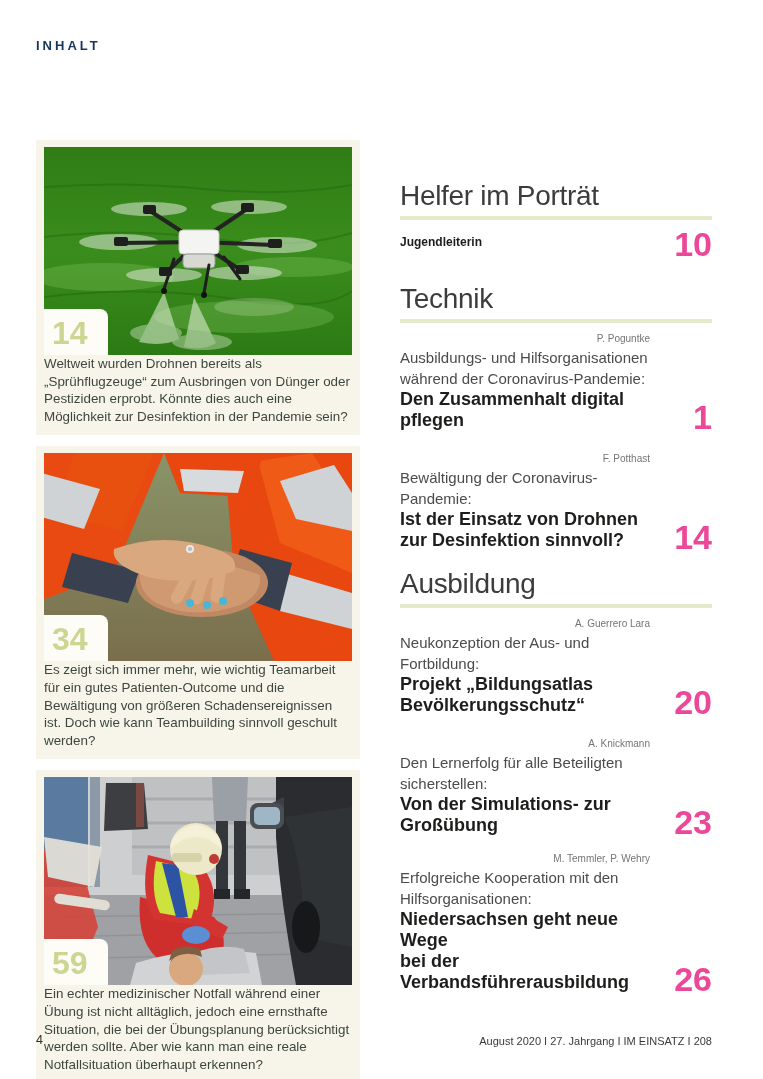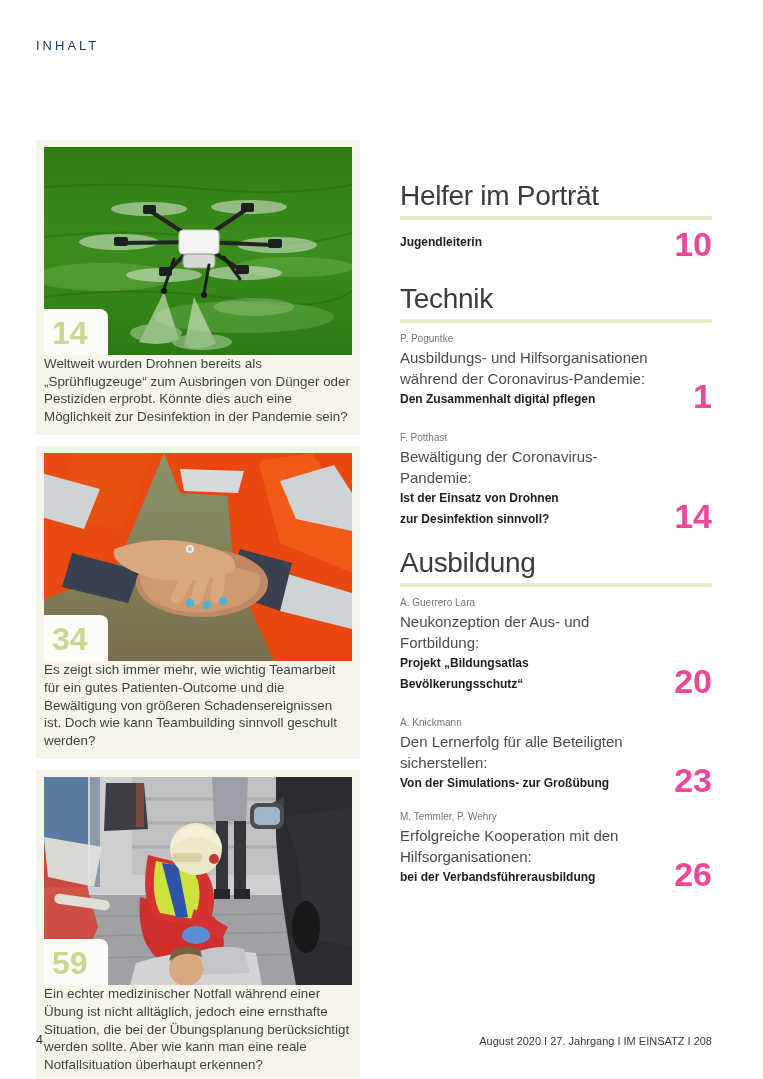--- a/index.html
+++ b/index.html
@@ -4,21 +4,21 @@
 <style>
   * { margin:0; padding:0; box-sizing:border-box; }
   html,body { background:#ffffff; }
   body { font-family:"Liberation Sans", sans-serif; }
   .page {
     position:relative; width:763px; height:1079px; background:#ffffff;
     overflow:hidden; margin:0 auto;
   }
   .inhalt {
     position:absolute; left:36px; top:38px;
-    font-size:13px; font-weight:400; letter-spacing:3px; color:#17365c;
+    font-size:13px; font-weight:700; letter-spacing:3px; color:#17365c;
   }
   
   .left-col { position:absolute; left:36px; top:140px; width:324px; }
   .feature {
     background:#f7f5ea; padding:7px 8px 10px 8px; margin-bottom:11px;
   }
   .photo {
     position:relative; width:308px; height:208px; overflow:hidden; background:#777;
   }
   .photo svg { display:block; width:308px; height:208px; }
@@ -37,23 +37,23 @@
   .right-col { position:absolute; left:400px; top:170px; width:312px; }
   .section-title {
     font-size:28px; font-weight:400; color:#3c3c3b; line-height:34px; letter-spacing:-0.3px;
   }
   .section-rule { height:4px; background:#e7e9cb; margin-top:3px; }
   .sec-helfer { margin-top:9px; }
   .sec-technik { margin-top:29px; }
   .sec-ausbildung { margin-top:16px; }
   .entry { position:relative; margin-top:15px; padding-right:62px; }
   .entry.first { margin-top:10px; }
-  .authors { font-size:10px; color:#757572; margin-bottom:3px; }
+  .authors { font-size:10px; color:#757572; margin-bottom:3px;text-align:right; }
   .t-line { font-size:15px; line-height:21px; color:#4b4b49; }
-  .b-line { font-size:12px; line-height:21px; color:#1d1d1b; font-weight:700; }
+  .b-line { font-size:18px; line-height:21px; color:#1d1d1b; font-weight:700; }
   .pnum {
     position:absolute; right:0; bottom:-3px;
     font-size:34px; font-weight:700; color:#ec4899; line-height:1;
   }
   .entry-solo { position:relative; margin-top:12px; padding-right:62px; }
   .entry-solo .b-line { font-size:12px; }
   .entry-solo .pnum { bottom:-8px; }
   .gap-lg { margin-top:22px; }
   .gap-md { margin-top:17px; }
   
@@ -332,20 +332,21 @@
         <div class="authors">A. Knickmann</div>
         <div class="t-line">Den Lernerfolg für alle Beteiligten sicherstellen:</div>
         <div class="b-line">Von der Simulations- zur Großübung</div>
         <div class="pnum">23</div>
       </div>
 
       <div class="entry gap-md">
         <div class="authors">M. Temmler, P. Wehry</div>
         <div class="t-line">Erfolgreiche Kooperation mit den</div>
         <div class="t-line">Hilfsorganisationen:</div>
+        <div class="b-line">Niedersachsen geht neue Wege</div>
         <div class="b-line">bei der Verbandsführerausbildung</div>
         <div class="pnum">26</div>
       </div>
 
 
     </div>
 
   </div>
 
   <div class="footer-left">4</div>

